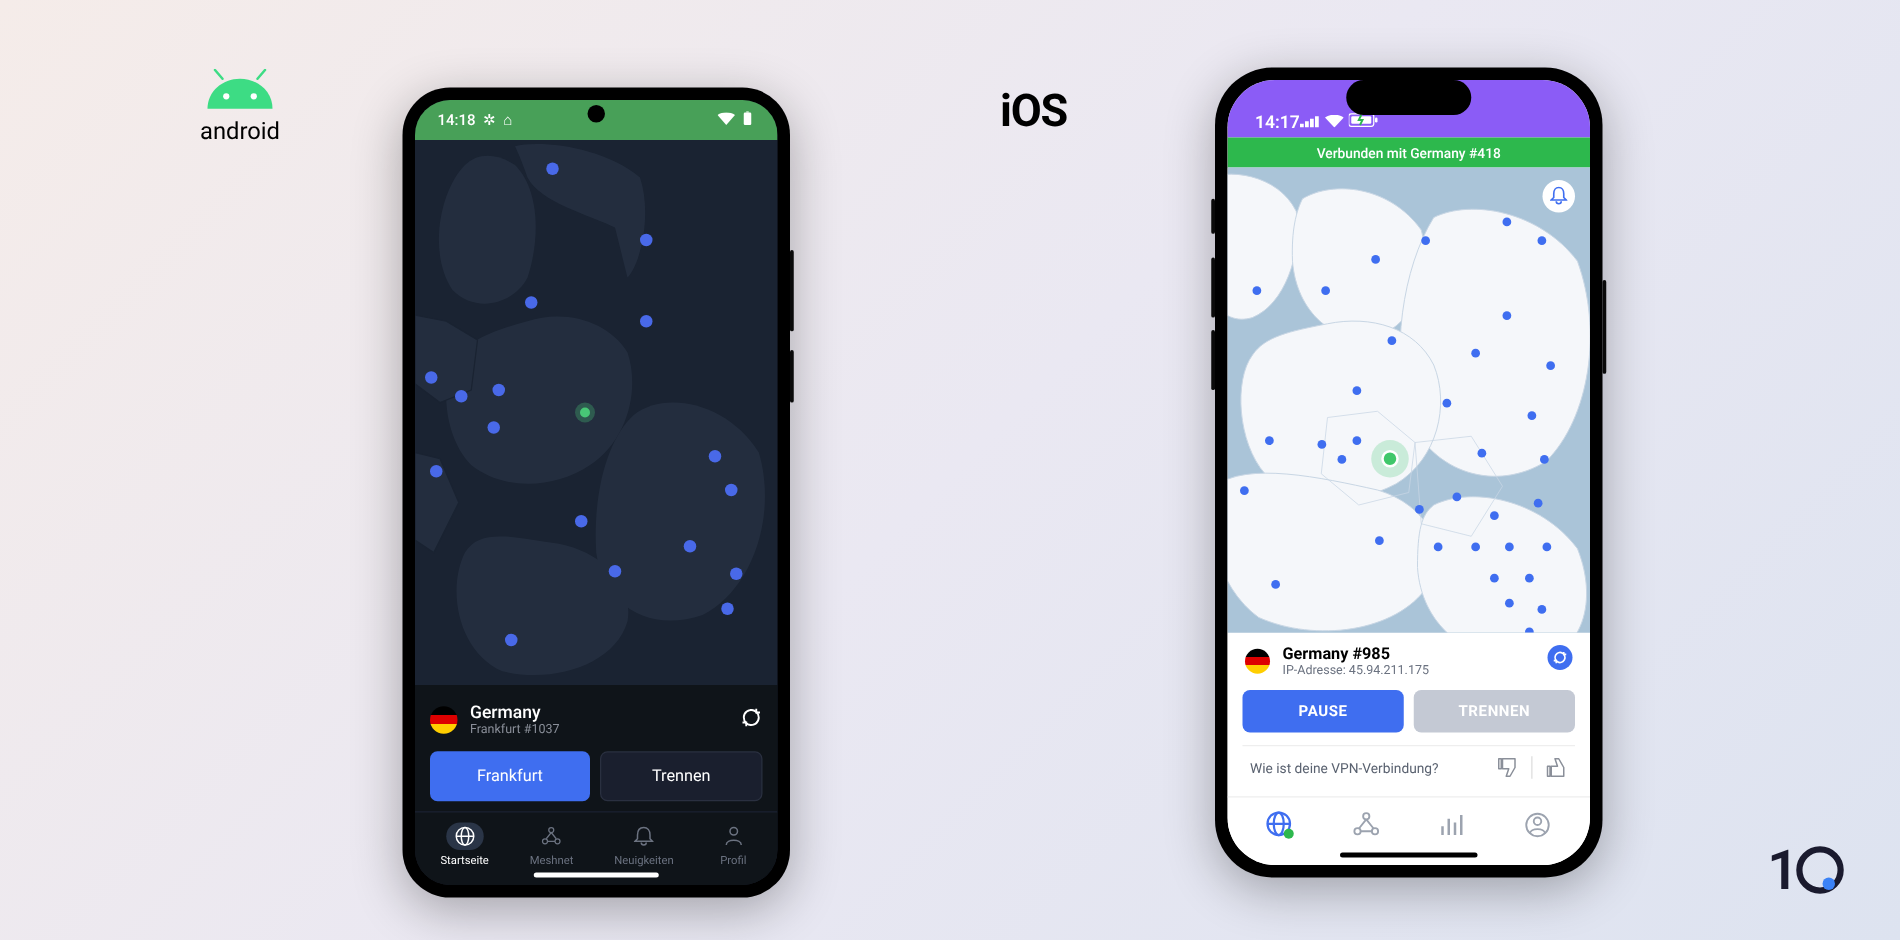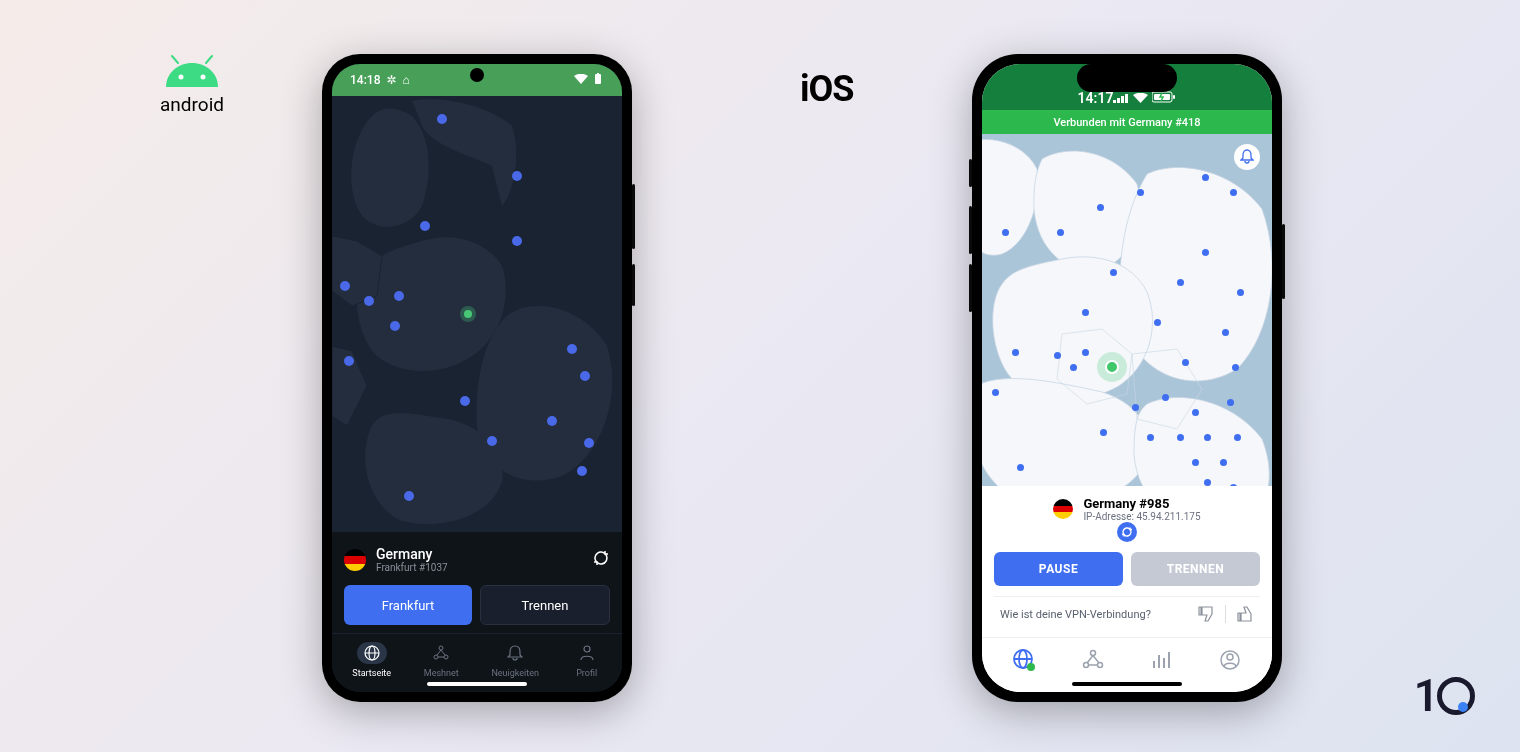--- a/index.html
+++ b/index.html
@@ -13,21 +13,21 @@
 
 .ios-label { position: absolute; left: 800px; top: 68px; font-size: 36px; font-weight: 700; color: #000; letter-spacing: -1px; }
 
 
 .watermark { position: absolute; right: 45px; bottom: 30px; display: flex; align-items: center; }
 .watermark-1 { font-size: 44px; font-weight: 600; color: #1a1a2e; }
 .watermark-circle { width: 38px; height: 38px; border-radius: 50%; border: 5px solid #1a1a2e; margin-left: -2px; position: relative; }
 .watermark-dot { width: 10px; height: 10px; border-radius: 50%; background: #3b82f6; position: absolute; bottom: -2px; right: 2px; }
 
 
-.phone-android { position: absolute; left: 322px; top: 54px; }
+.phone-android { position: absolute; left: 322px; top: 70px; }
 .phone-ios { position: absolute; left: 972px; top: 54px; }
 
 
 .android-frame { width: 310px; height: 648px; background: #000; border-radius: 38px; padding: 10px; position: relative; box-shadow: 0 10px 40px rgba(0,0,0,0.3); }
 .android-screen { width: 100%; height: 100%; background: #1a1f2e; border-radius: 28px; overflow: hidden; position: relative; display: flex; flex-direction: column; }
 .android-camera { position: absolute; left: 50%; top: 14px; transform: translateX(-50%); width: 14px; height: 14px; border-radius: 50%; background: #000; z-index: 100; }
 .android-side-btn { position: absolute; background: #0a0a0a; border-radius: 2px; }
 .android-side-btn.right1 { right: -3px; top: 130px; width: 3px; height: 65px; }
 .android-side-btn.right2 { right: -3px; top: 210px; width: 3px; height: 42px; }
 
@@ -72,36 +72,36 @@
 .ios-frame { width: 310px; height: 648px; background: #000; border-radius: 46px; padding: 10px; position: relative; box-shadow: 0 10px 40px rgba(0,0,0,0.3); }
 .ios-screen { width: 100%; height: 100%; background: #fff; border-radius: 38px; overflow: hidden; position: relative; display: flex; flex-direction: column; }
 .ios-island { position: absolute; left: 50%; top: 10px; transform: translateX(-50%); width: 100px; height: 28px; background: #000; border-radius: 16px; z-index: 100; }
 .ios-side-btn { position: absolute; background: #0a0a0a; border-radius: 2px; }
 .ios-side-btn.left1 { left: -3px; top: 105px; width: 3px; height: 28px; }
 .ios-side-btn.left2 { left: -3px; top: 152px; width: 3px; height: 48px; }
 .ios-side-btn.left3 { left: -3px; top: 210px; width: 3px; height: 48px; }
 .ios-side-btn.right1 { right: -3px; top: 170px; width: 3px; height: 75px; }
 
 
-.i-statusbar { height: 46px; display: flex; justify-content: center; align-items: flex-end; padding: 0 22px 4px; color: #fff; font-size: 14px; font-weight: 600; background: #15803d; }
+.i-statusbar { height: 46px; display: flex; justify-content: flex-start; align-items: flex-end; padding: 0 22px 4px; color: #fff; font-size: 14px; font-weight: 600; background: #8b5cf6; }
 .i-status-right { display: flex; align-items: center; gap: 4px; }
 
 
 .i-connected { height: 24px; background: #2db84d; display: flex; align-items: center; justify-content: center; color: #fff; font-size: 11px; font-weight: 500; }
 
 
 .i-map { flex: 1; background: #aac4d8; position: relative; overflow: hidden; }
 .i-bell { position: absolute; top: 10px; right: 12px; width: 26px; height: 26px; border-radius: 50%; background: #fff; display: flex; align-items: center; justify-content: center; color: #3f6ef0; cursor: pointer; }
 .i-dot { position: absolute; width: 7px; height: 7px; border-radius: 50%; background: #3f6ef0; }
 .i-dot-green { position: absolute; width: 30px; height: 30px; border-radius: 50%; background: rgba(72,200,118,0.25); display: flex; align-items: center; justify-content: center; }
 .i-dot-green::after { content: ''; width: 10px; height: 10px; border-radius: 50%; background: #3fc76a; border: 2px solid #fff; }
 
 
 .i-panel { background: #fff; padding: 10px 12px 6px; }
-.i-srv { display: flex; align-items: center; justify-content: space-between; margin-bottom: 10px; padding: 0 2px; flex-direction: column; }
+.i-srv { display: flex; align-items: flex-start; justify-content: space-between; margin-bottom: 10px; padding: 0 2px; }
 .i-srv-left { display: flex; align-items: center; gap: 10px; }
 .i-flag { width: 20px; height: 20px; border-radius: 50%; overflow: hidden; background: linear-gradient(to bottom, #000 33%, #dd0000 33%, #dd0000 66%, #ffce00 66%); }
 .i-srv-name { color: #000; font-size: 13px; font-weight: 700; }
 .i-srv-sub { color: #6b7280; font-size: 10px; }
 .i-refresh { width: 20px; height: 20px; border-radius: 50%; background: #3f6ef0; display: flex; align-items: center; justify-content: center; color: #fff; cursor: pointer; }
 .i-btns { display: flex; gap: 8px; margin-bottom: 10px; }
 .i-btn { flex: 1; height: 34px; border-radius: 6px; display: flex; align-items: center; justify-content: center; font-size: 12px; font-weight: 700; letter-spacing: 0.5px; cursor: pointer; }
 .i-btn-pause { background: #3f6ef0; color: #fff; }
 .i-btn-disc { background: #c4c9d4; color: #fff; }
 .i-feedback { display: flex; align-items: center; justify-content: space-between; padding: 8px 6px; border-top: 1px solid #eee; font-size: 11px; color: #5a6270; }

